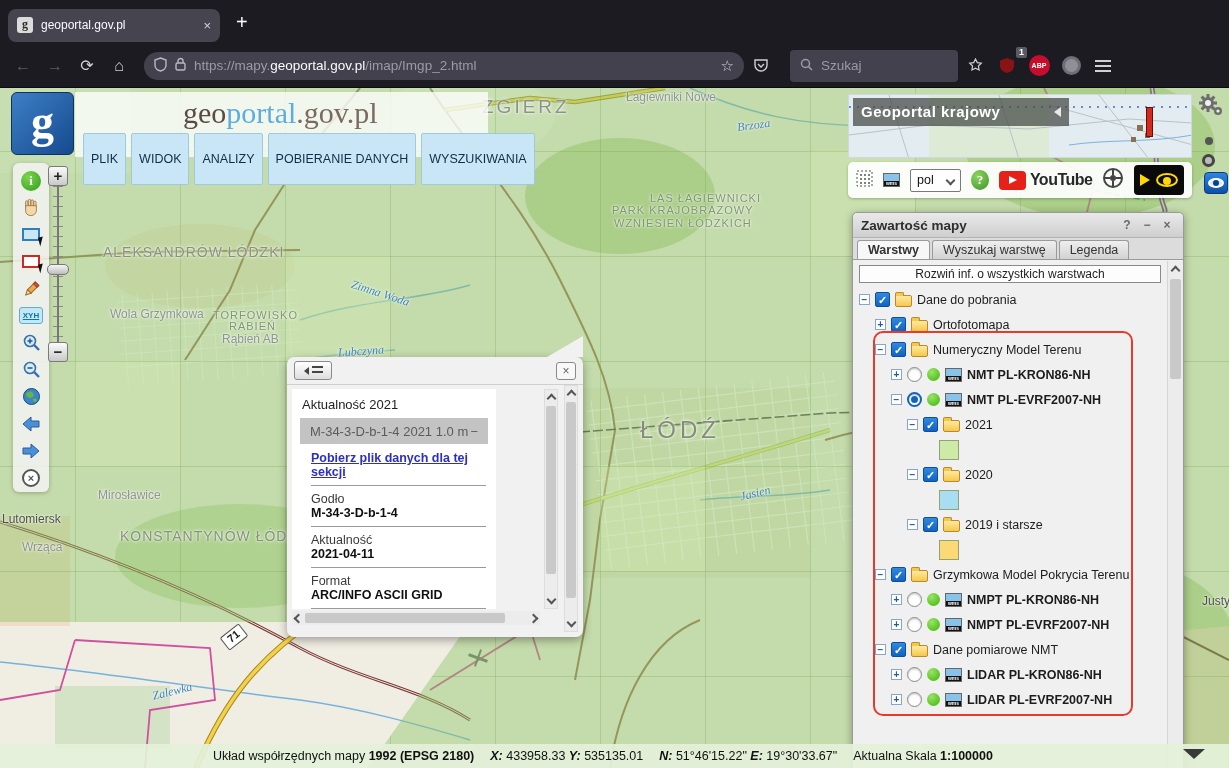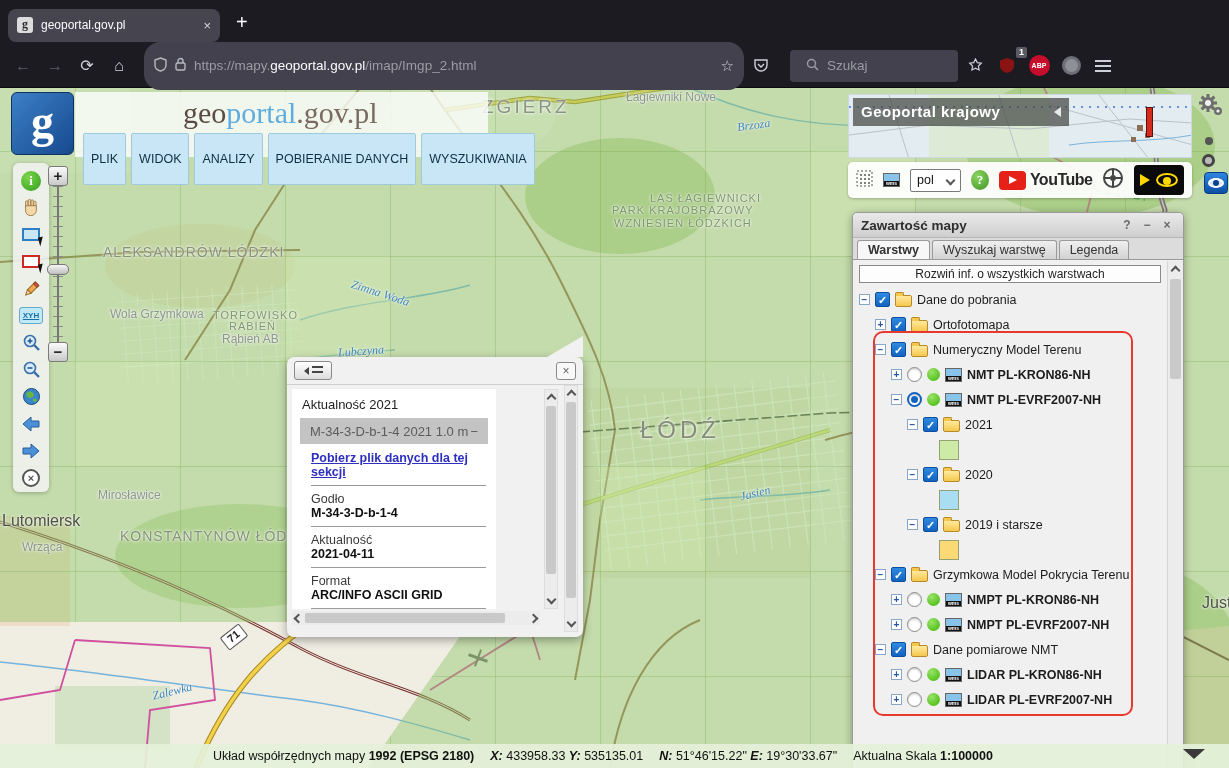--- a/index.html
+++ b/index.html
@@ -16,47 +16,47 @@
     font:bold 12px/15px "Liberation Serif",serif;text-align:center;flex:none;}
   .tab-title{white-space:nowrap;overflow:hidden;flex:1;}
   .tab-close{color:#d6d6dd;font-size:13px;}
   .newtab{color:#fbfbfe;font-size:20px;margin-left:16px;line-height:20px;}
 
   .navbar{position:absolute;left:0;top:44px;width:100%;height:44px;background:#1c1b22;
     border-bottom:1px solid #0b0b0d;display:flex;align-items:center;padding:0 8px;gap:2px;z-index:30;}
   .nav-ic{width:30px;height:30px;display:flex;align-items:center;justify-content:center;
     color:#cfcfd8;font-size:16px;border-radius:4px;flex:none;}
   .nav-ic.dim{color:#5c5b66;}
-  .urlbar{width:600px;height:48px;margin-left:8px;background:#42414d;border-radius:16px;
+  .urlbar{width:600px;height:28px;margin-left:8px;background:#42414d;border-radius:16px;
     display:flex;align-items:center;padding:0 10px;gap:8px;font-size:13.5px;flex:none;}
   .url-prefix,.url-path{color:#9b9ba6;}
   .url-domain{color:#fbfbfe;}
   .url-star{margin-left:auto;color:#cfcfd8;font-size:15px;}
   .searchbar{width:168px;height:32px;background:#42414d;border-radius:4px;margin-left:12px;
-    display:flex;align-items:center;gap:8px;padding:0 16px;color:#9a9aa5;font-size:13.5px;flex:none;}
+    display:flex;align-items:center;gap:8px;padding:0 10px;color:#9a9aa5;font-size:13.5px;flex:none;}
   .ext{position:relative;}
   .badge{position:absolute;top:-4px;right:-5px;background:#5a5a64;color:#fff;
     font:bold 9px/11px "Liberation Sans",sans-serif;padding:0 3px;border-radius:2px;}
   .abp-circle{width:21px;height:21px;border-radius:50%;background:#c70d2c;color:#fff;
     font:bold 7px/21px "Liberation Sans",sans-serif;text-align:center;}
   .profile-circle{width:19px;height:19px;border-radius:50%;background:#8f8f98;
     border:3px solid #6e6e78;}
   .burger{width:16px;height:12px;border-top:2px solid #cfcfd8;border-bottom:2px solid #cfcfd8;
     background:linear-gradient(#cfcfd8,#cfcfd8) center/100% 2px no-repeat;}
 
   
   .map{position:absolute;left:0;top:88px;width:1229px;height:680px;background:#f1eee6;overflow:hidden;}
   .map svg{position:absolute;left:0;top:0;}
   .map-label{position:absolute;white-space:nowrap;pointer-events:none;z-index:2;
     text-shadow:0 0 2px rgba(255,255,255,.95),0 0 4px rgba(255,255,255,.8);}
   .l-cityxl{font-size:24px;letter-spacing:4px;color:#848d78;}
   .l-citylg{font-size:19px;letter-spacing:3px;color:#8b9286;}
   .l-citymd{font-size:14px;letter-spacing:1px;color:#87917c;}
   .l-place{font-size:12px;color:#8d958f;}
-  .l-placedark{font-size:16px;color:#4c5047;}
+  .l-placedark{font-size:12px;color:#4c5047;}
   .l-forest{font-size:11px;color:#7f9671;letter-spacing:1px;}
   .l-water{font-family:"Liberation Serif",serif;font-style:italic;font-size:12px;color:#3f86b8;}
   .road-shield{position:absolute;left:222px;top:541px;width:24px;height:16px;background:#fff;
     border:1.5px solid #555;border-radius:2px;color:#222;font:bold 11px/13px "Liberation Sans",sans-serif;
     text-align:center;transform:rotate(-38deg);z-index:2;}
 
   
   .gp-headbox{position:absolute;left:75px;top:92px;width:413px;height:65px;
     background:rgba(255,255,255,0.78);z-index:8;}
   .gp-logo{position:absolute;left:11px;top:92px;width:63px;height:63px;border-radius:6px;

